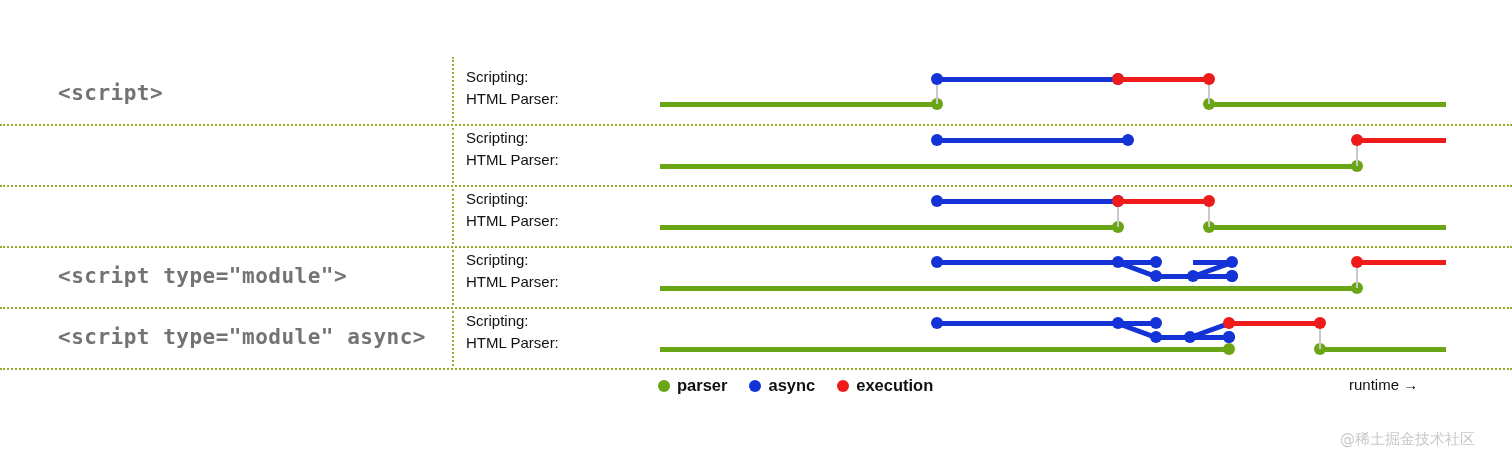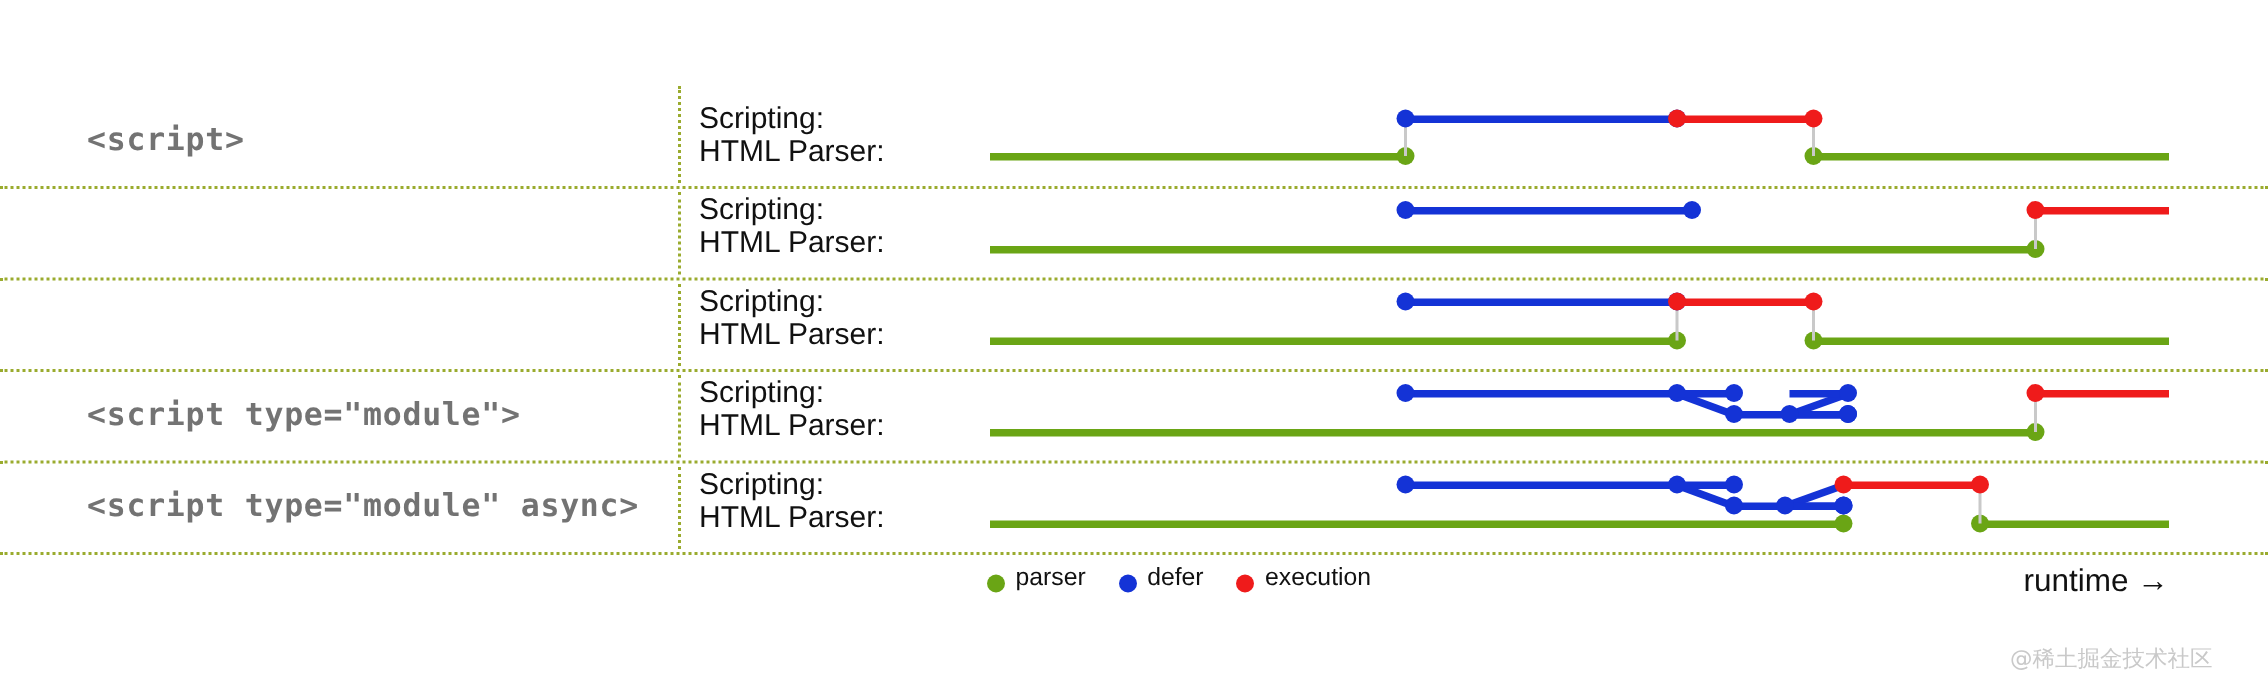--- a/index.html
+++ b/index.html
@@ -27,47 +27,47 @@
 
   
   .vdiv{
     position:absolute;left:452px;width:0;
     border-left:2px dotted #9aab2e;
   }
 
   
   .track-label{
     position:absolute;left:466px;
-    font-size:20px;color:#111;white-space:nowrap;
+    font-size:15px;color:#111;white-space:nowrap;
   }
 
   
   .seg{position:absolute;height:5px;border-radius:0;}
   .seg.green{background:#6aa515;}
   .seg.blue{background:#1433d6;}
   .seg.red{background:#ef1b1b;}
 
   .dot{position:absolute;width:12px;height:12px;border-radius:50%;}
   .dot.green{background:#6aa515;}
   .dot.blue{background:#1433d6;}
   .dot.red{background:#ef1b1b;}
 
   .vconn{position:absolute;width:2px;background:#c9c9c9;}
 
   
   .diag{position:absolute;height:5px;background:#1433d6;transform-origin:0 50%;}
 
   
   .legend{position:absolute;display:flex;align-items:center;}
-  .legend-item{display:flex;align-items:flex-end;margin-right:22px;}
+  .legend-item{display:flex;align-items:center;margin-right:22px;font-weight:bold;}
   .legend-swatch{width:12px;height:12px;border-radius:50%;margin-right:7px;}
   .legend-text{font-size:16.5px;color:#111;}
 
   .runtime{
-    position:absolute;font-size:21px;color:#111;white-space:nowrap;
+    position:absolute;font-size:15px;color:#111;white-space:nowrap;
   }
   .watermark{
     position:absolute;font-size:15px;color:#c9c9c9;white-space:nowrap;
     font-family:"DejaVu Sans", sans-serif;
   }
 </style>
 </head>
 <body>
 
 <div id="stage">
@@ -168,21 +168,21 @@
     <div class="seg red" style="left: 1229px; top: 320.5px; width: 91px;"></div>
     <div class="dot red" style="left: 1223px; top: 317px;"></div>
     <div class="dot red" style="left: 1314px; top: 317px;"></div>
     <div class="legend" style="left: 658px; top: 376px;">
       <div class="legend-item">
         <span class="legend-swatch" style="background: rgb(106, 165, 21);"></span>
         <span class="legend-text">parser</span>
       </div>
       <div class="legend-item">
         <span class="legend-swatch" style="background: rgb(20, 51, 214);"></span>
-        <span class="legend-text">defer</span>
+        <span class="legend-text">async</span>
       </div>
       <div class="legend-item">
         <span class="legend-swatch" style="background: rgb(239, 27, 27);"></span>
         <span class="legend-text">execution</span>
       </div>
     </div>
     <div class="runtime" style="left: 1349px; top: 376px;">runtime →</div>
     <div class="watermark" style="left: 1340px; top: 430px;">@稀土掘金技术社区</div>
   </div>
 

